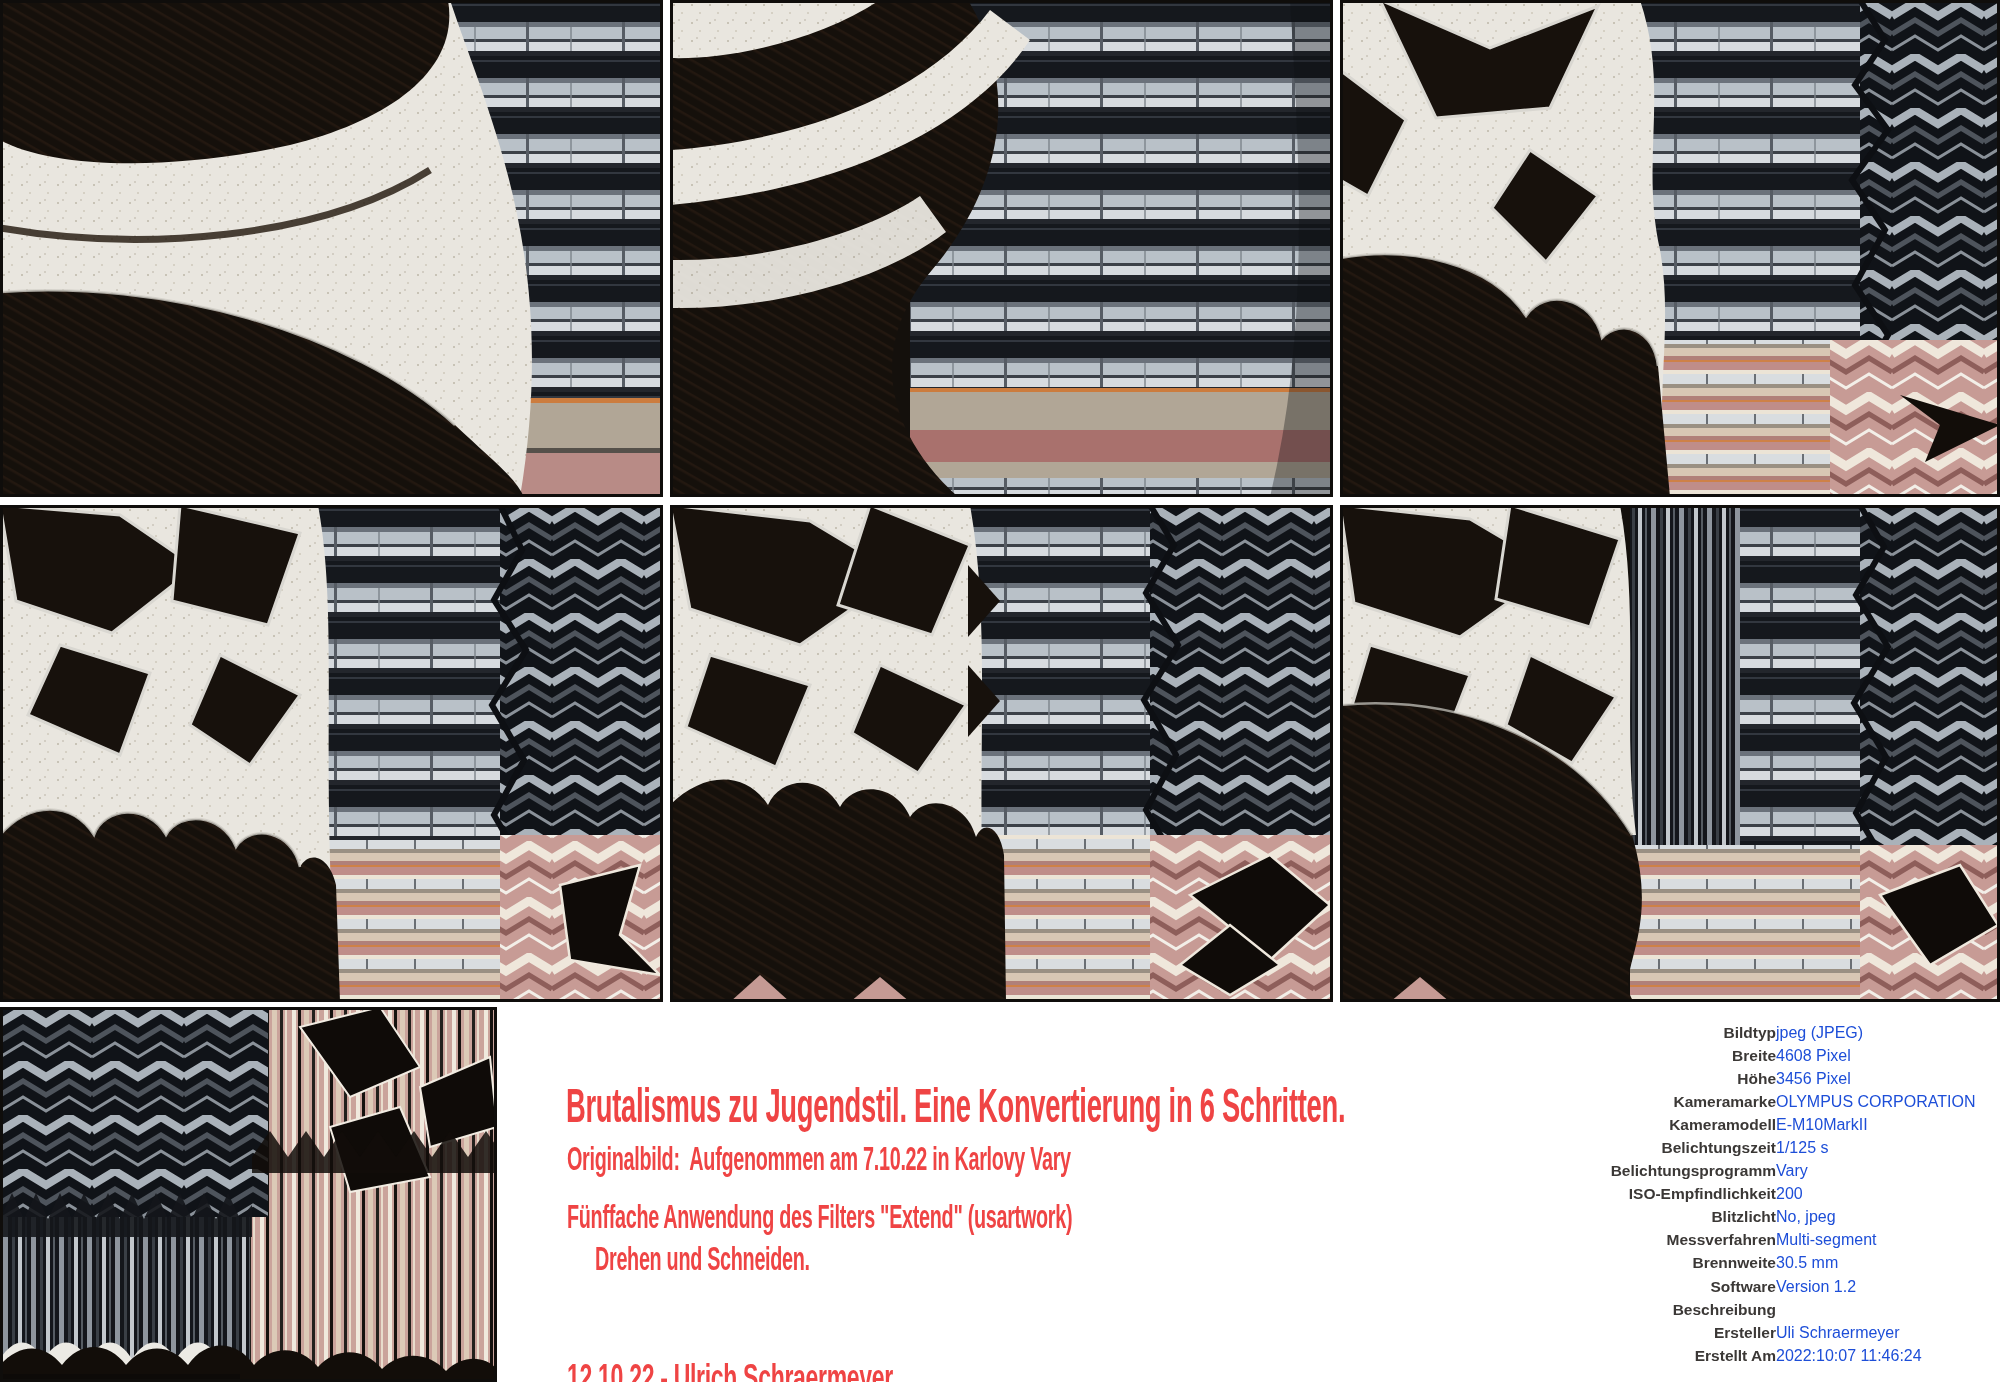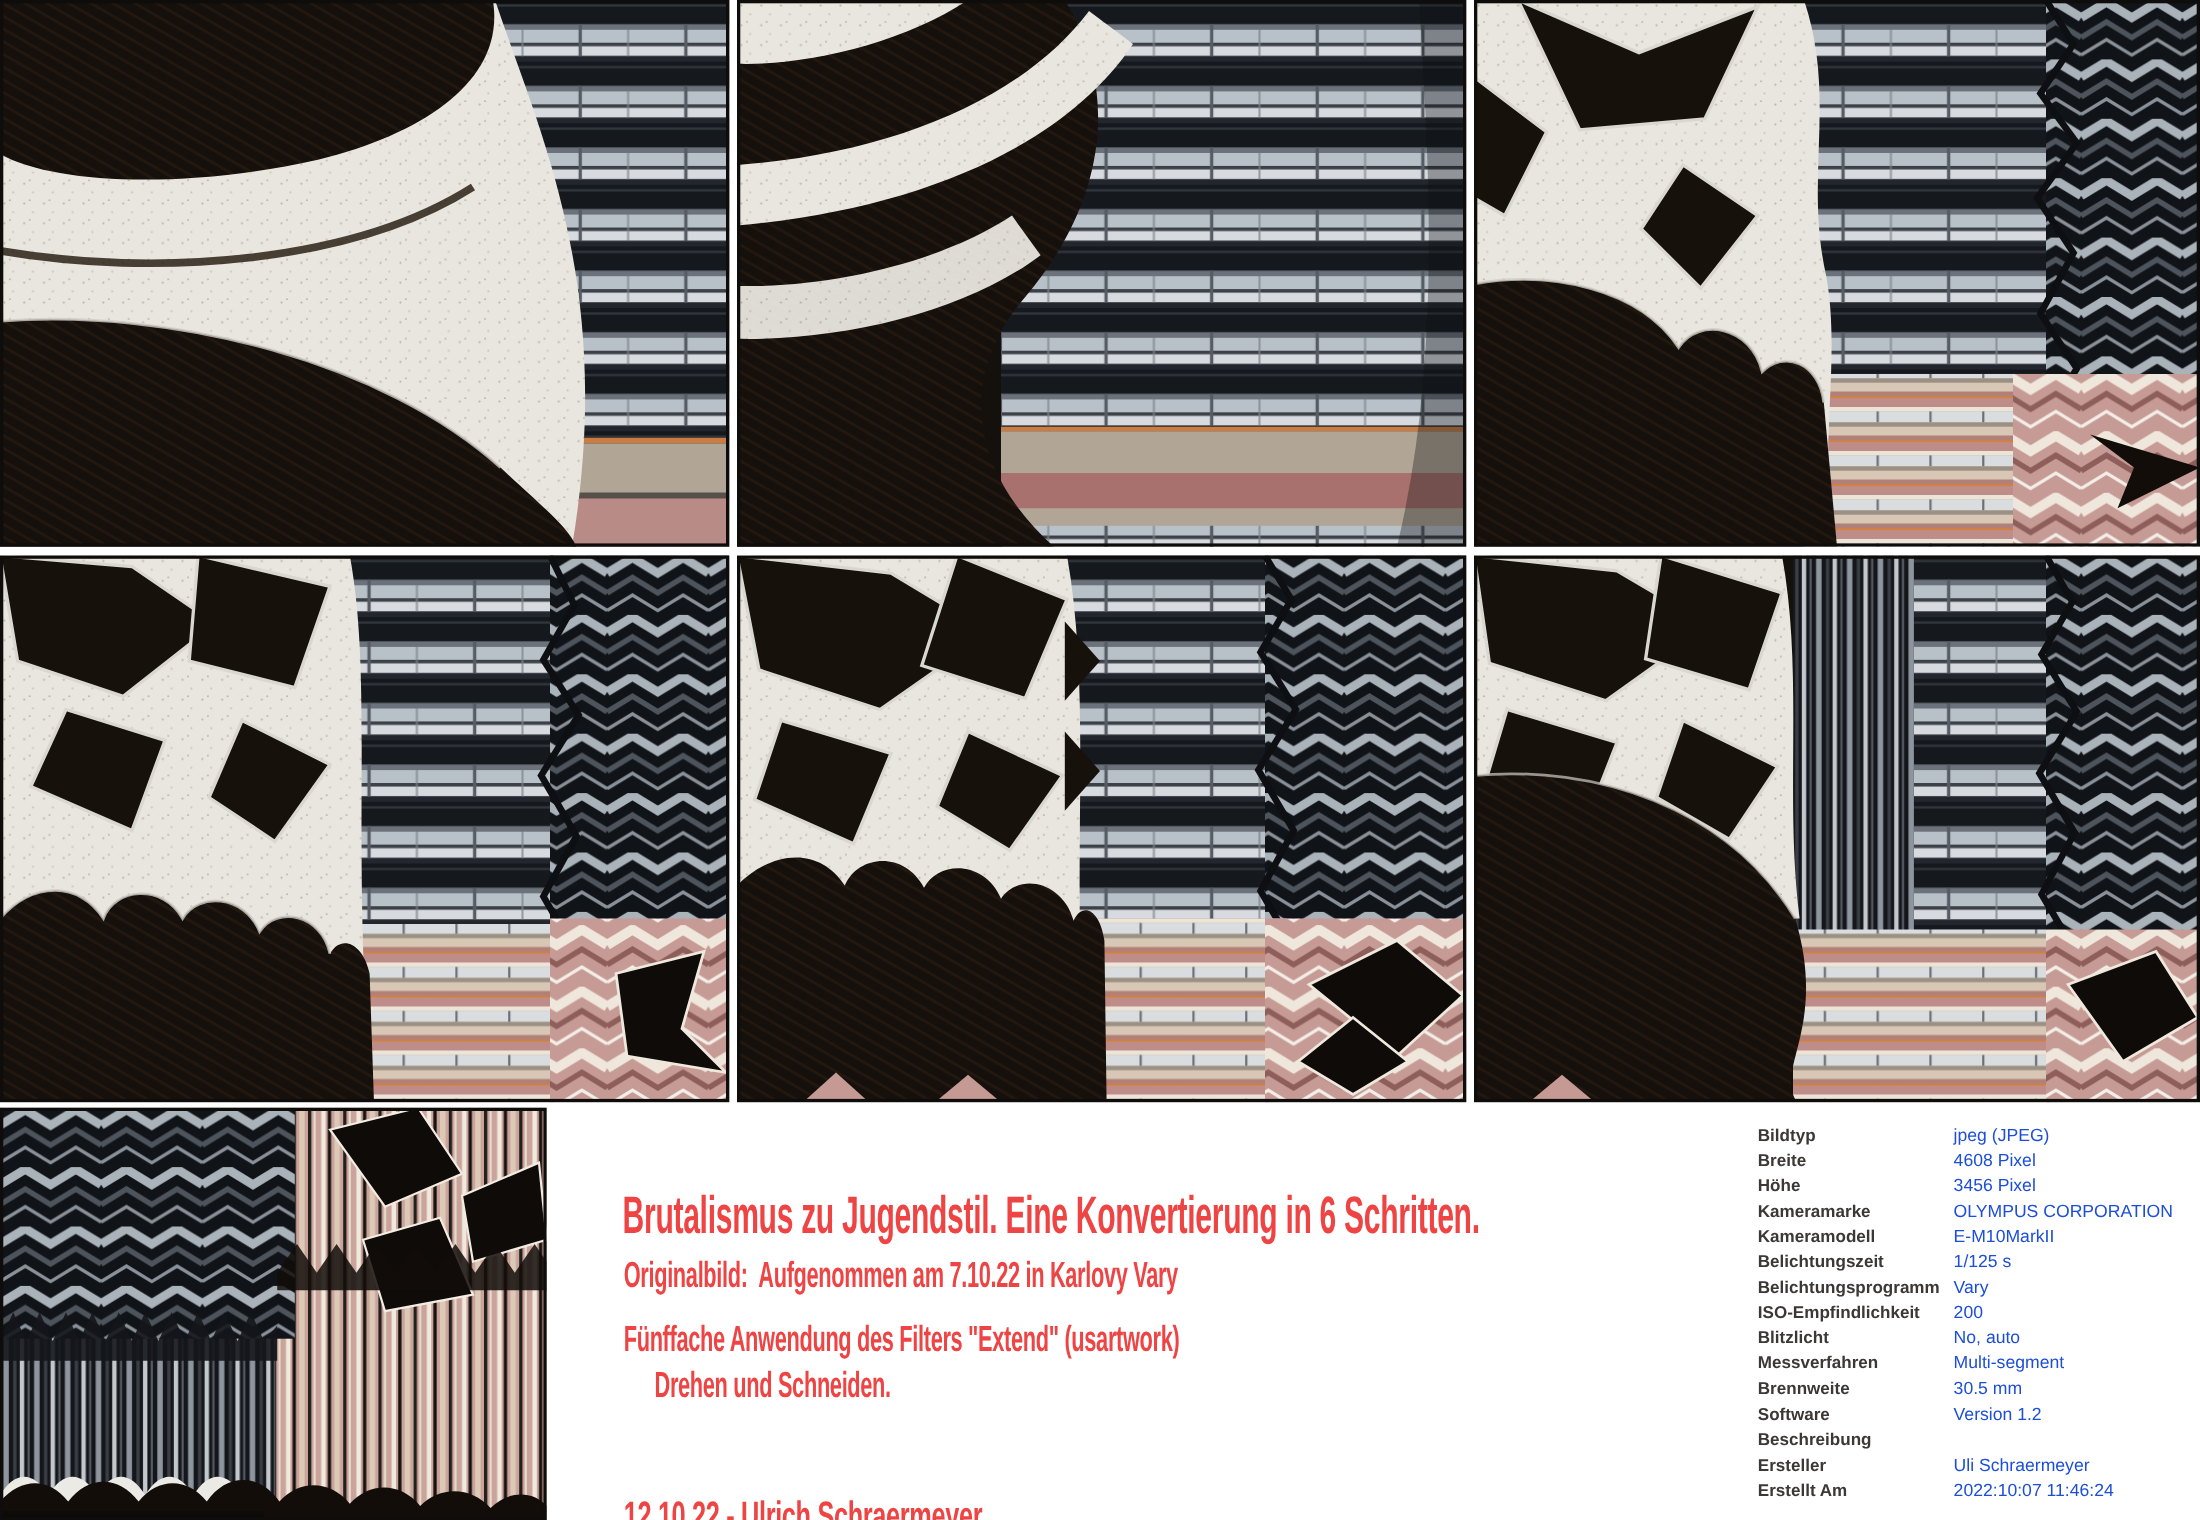--- a/index.html
+++ b/index.html
@@ -12,21 +12,21 @@
   .hl .cond{display:inline-block;transform-origin:0 0;white-space:pre;letter-spacing:-0.5px;}
   .title-line{font-size:48px;line-height:52px;}
   .title-line .cond{transform:scaleX(0.57);}
   .sub-line{font-size:33px;line-height:38px;}
   .sub-line .cond{transform:scaleX(0.60);}
   .credit-line{font-size:36px;line-height:40px;}
   .credit-line .cond{transform:scaleX(0.64);}
   
   .exif{position:absolute;left:1598px;top:1021px;width:402px;}
   .exif-row{display:flex;height:23.1px;align-items:center;}
-  .exif-label{width:178px;flex:0 0 178px;font-weight:bold;font-size:15.5px;color:#3b3836;}
+  .exif-label{width:178px;flex:0 0 178px;font-weight:bold;font-size:15.5px;color:#3b3836;text-align:right;}
   .exif-value{font-size:16px;color:#1d4ed8;white-space:nowrap;}
 </style>
 </head>
 <body>
 
 <div class="page">
 
   <svg style="position:absolute;width:0;height:0" aria-hidden="true">
     <defs>
       <pattern id="floors" width="96" height="56" patternUnits="userSpaceOnUse">
@@ -269,21 +269,21 @@
     <div class="exif-row">
       <span class="exif-label">Belichtungsprogramm</span>
       <span class="exif-value">Vary</span>
     </div>
     <div class="exif-row">
       <span class="exif-label">ISO-Empfindlichkeit</span>
       <span class="exif-value">200</span>
     </div>
     <div class="exif-row">
       <span class="exif-label">Blitzlicht</span>
-      <span class="exif-value">No, auto</span>
+      <span class="exif-value">No, jpeg</span>
     </div>
     <div class="exif-row">
       <span class="exif-label">Messverfahren</span>
       <span class="exif-value">Multi-segment</span>
     </div>
     <div class="exif-row">
       <span class="exif-label">Brennweite</span>
       <span class="exif-value">30.5 mm</span>
     </div>
     <div class="exif-row">

